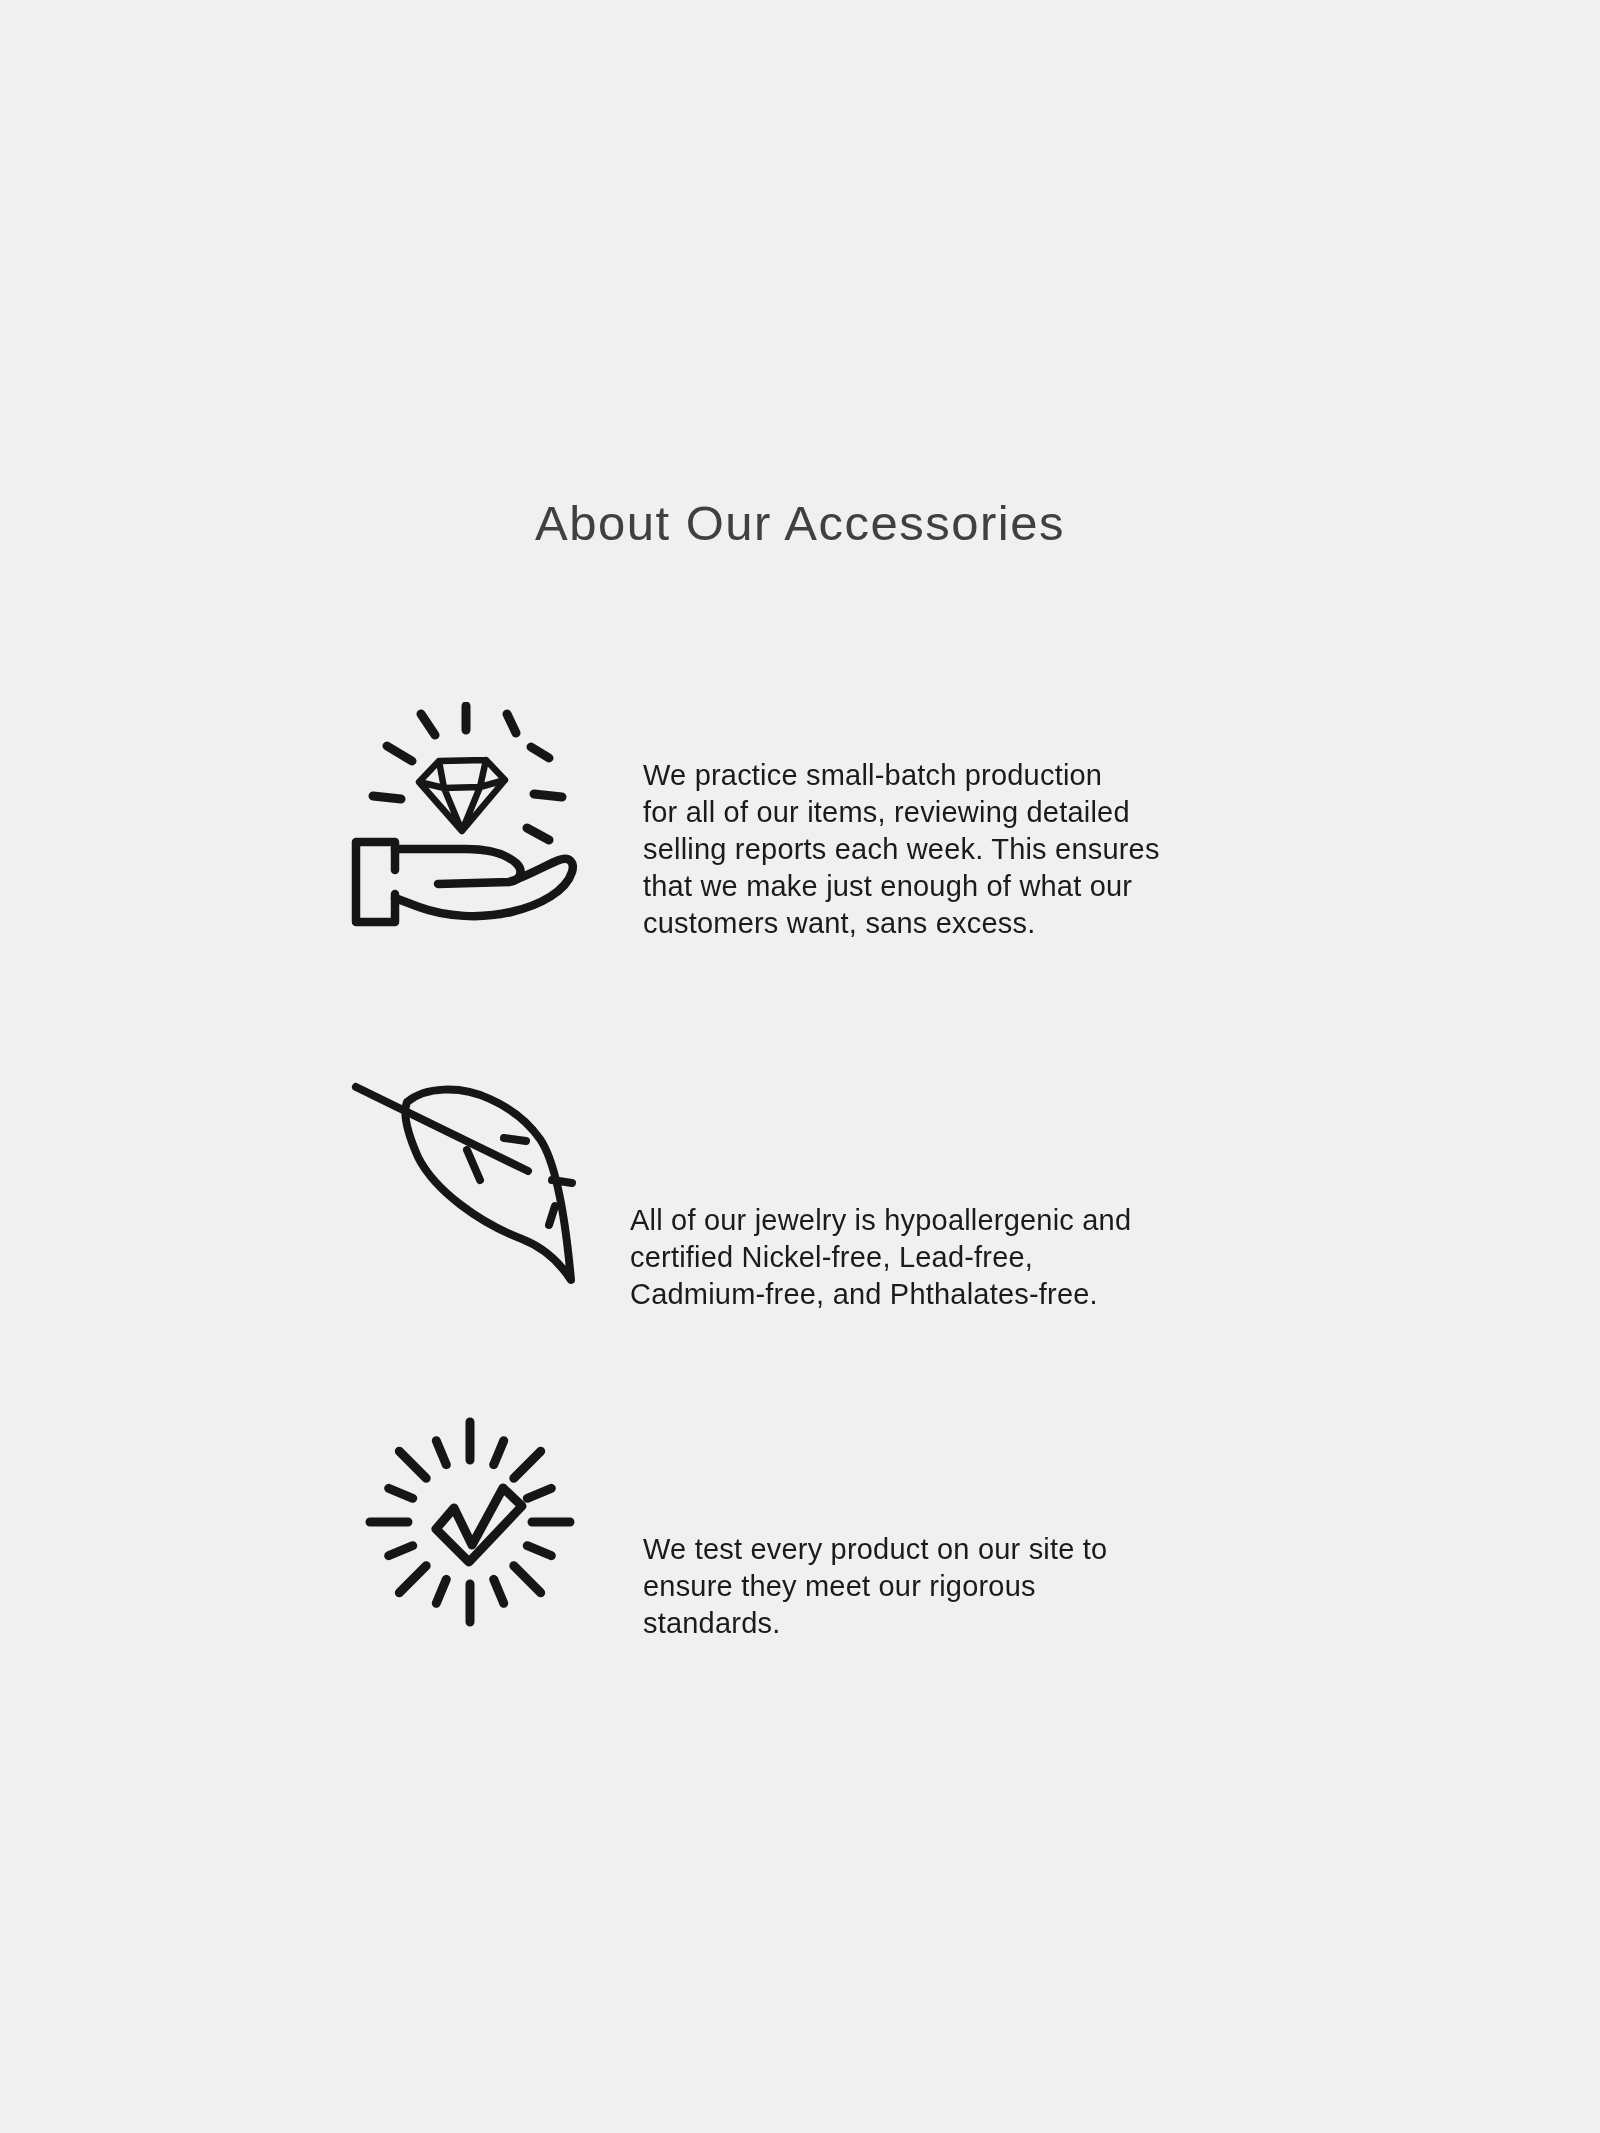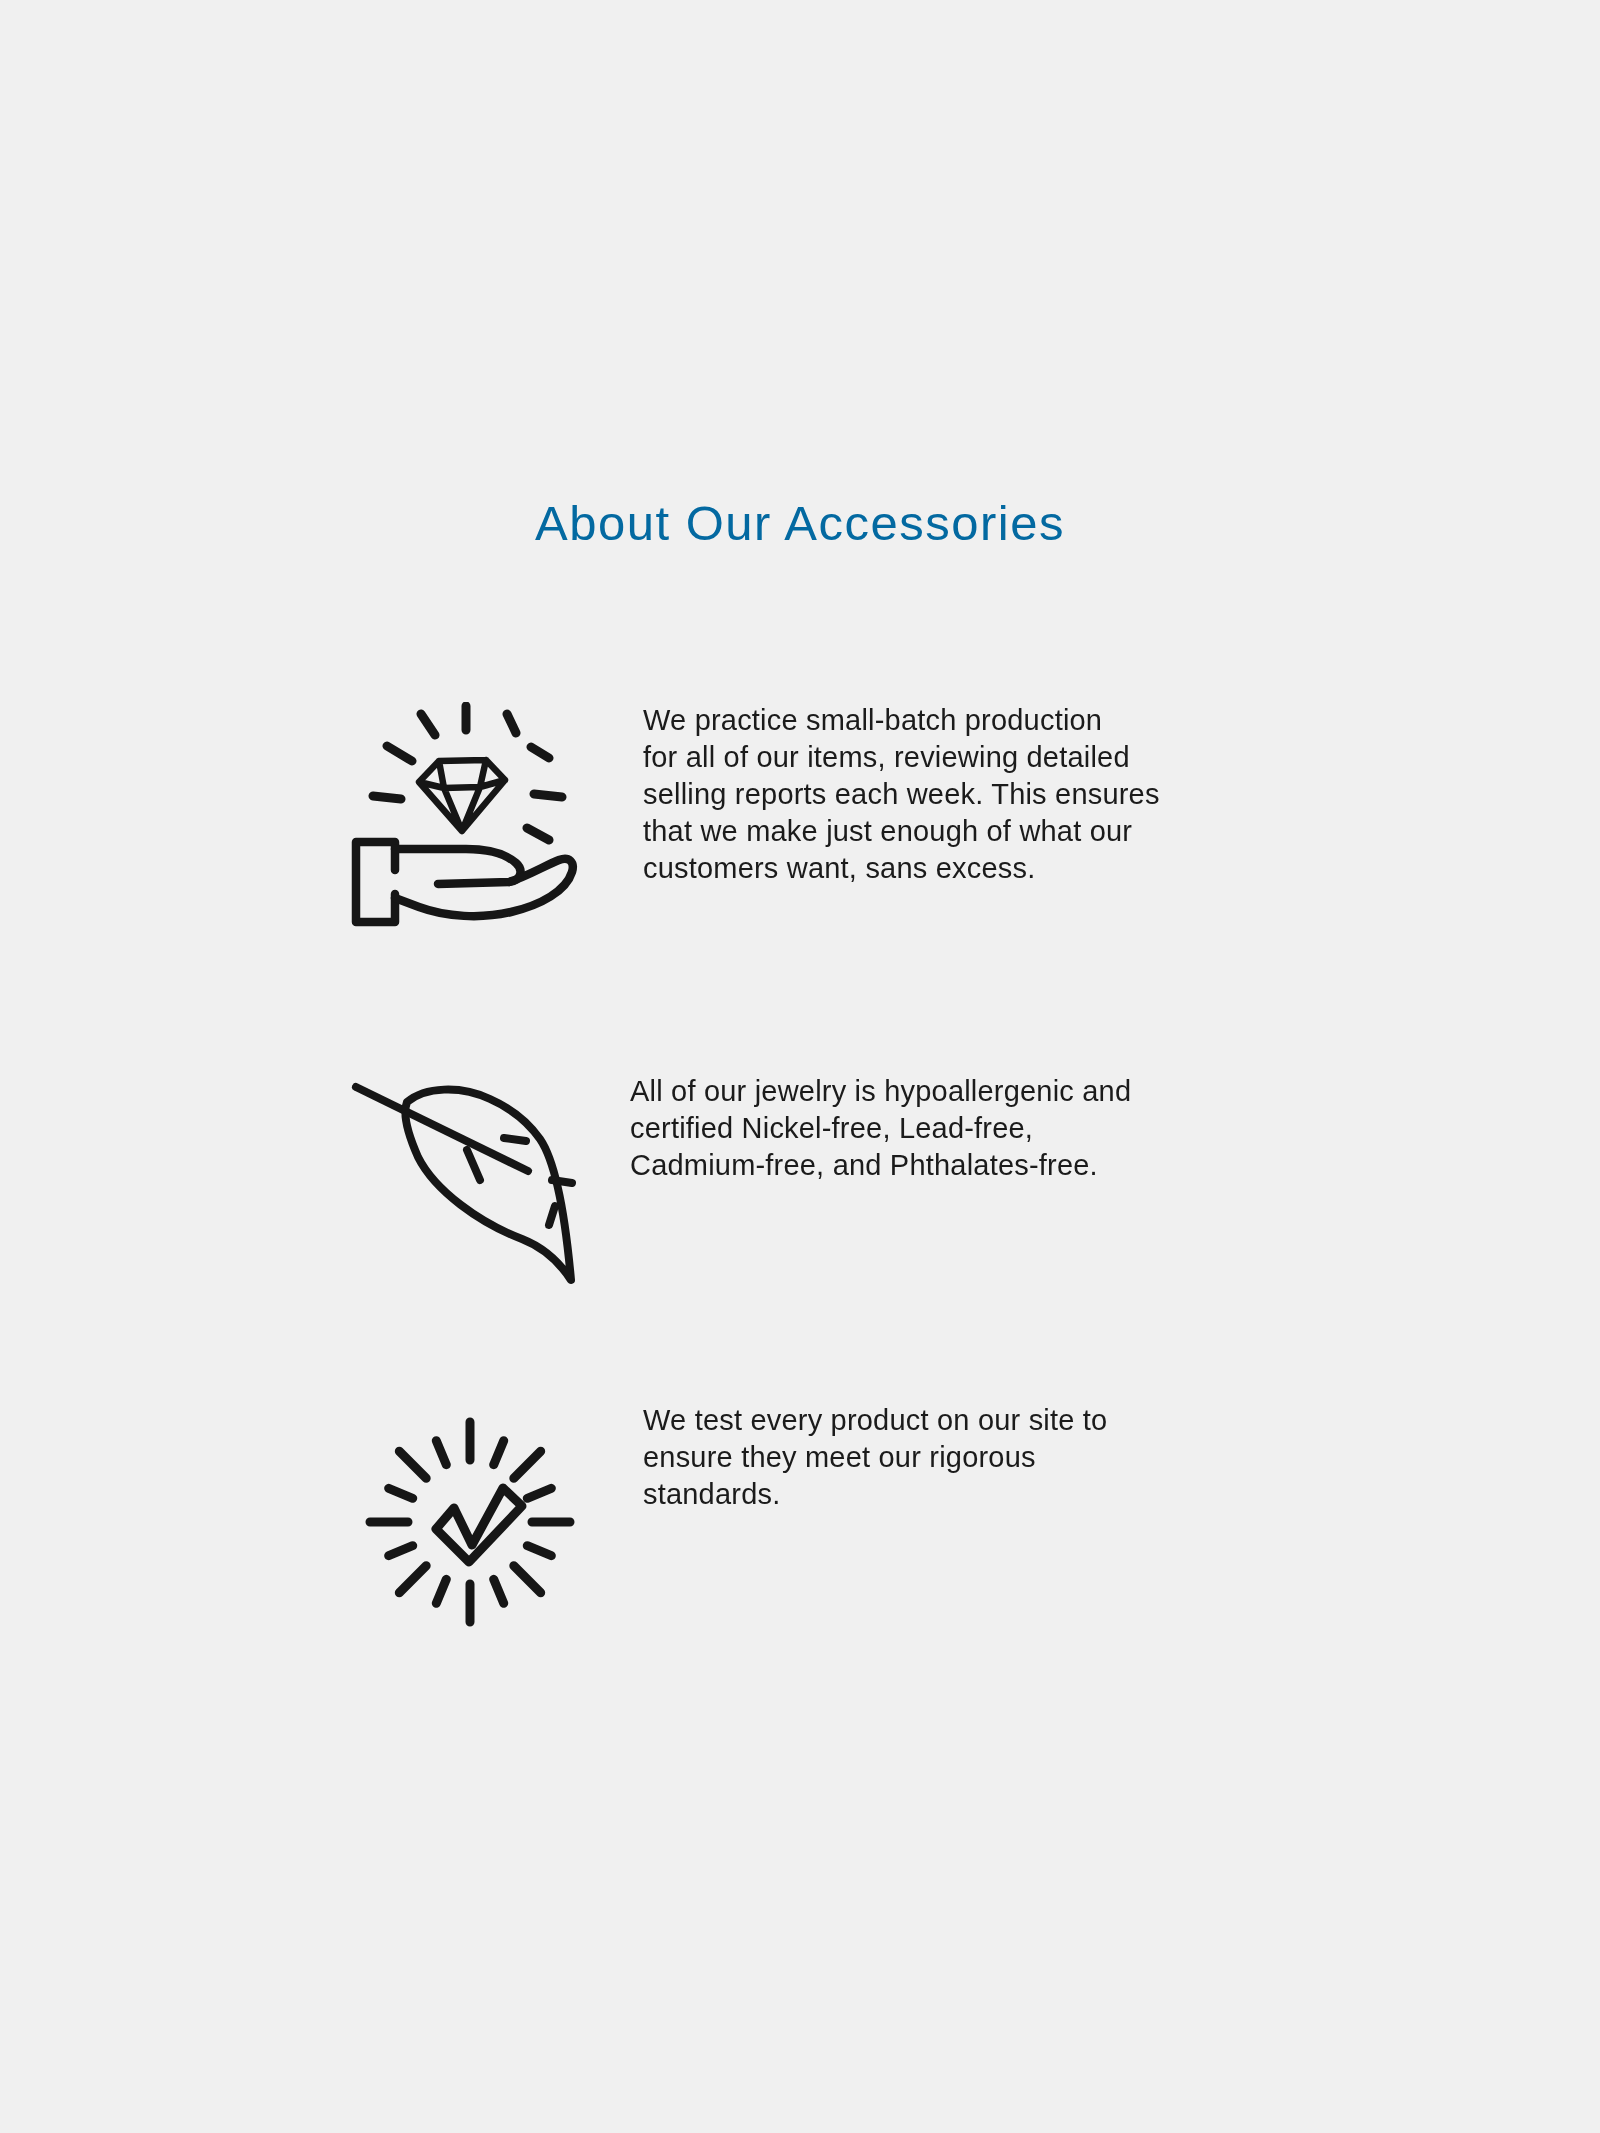--- a/index.html
+++ b/index.html
@@ -17,29 +17,29 @@
   .section {
     padding-top: 494px;
   }
   .section-title {
     margin: 0;
     text-align: center;
     font-size: 49px;
     line-height: 58px;
     font-weight: 400;
     letter-spacing: 1.5px;
-    color: #0369a1;
+    color: #404040;
   }
   .features {
     width: 900px;
     margin: 150px auto 0 auto;
   }
   .feature {
     display: flex;
-    align-items: flex-start;
+    align-items: flex-end;
     gap: 53px;
   }
   .feature-1 { margin-bottom: 131px; }
   .feature-2 { margin-bottom: 89px; gap: 40px; }
   .icon-wrap {
     flex: 0 0 240px;
     width: 240px;
     height: 240px;
   }
   .icon-wrap svg {

